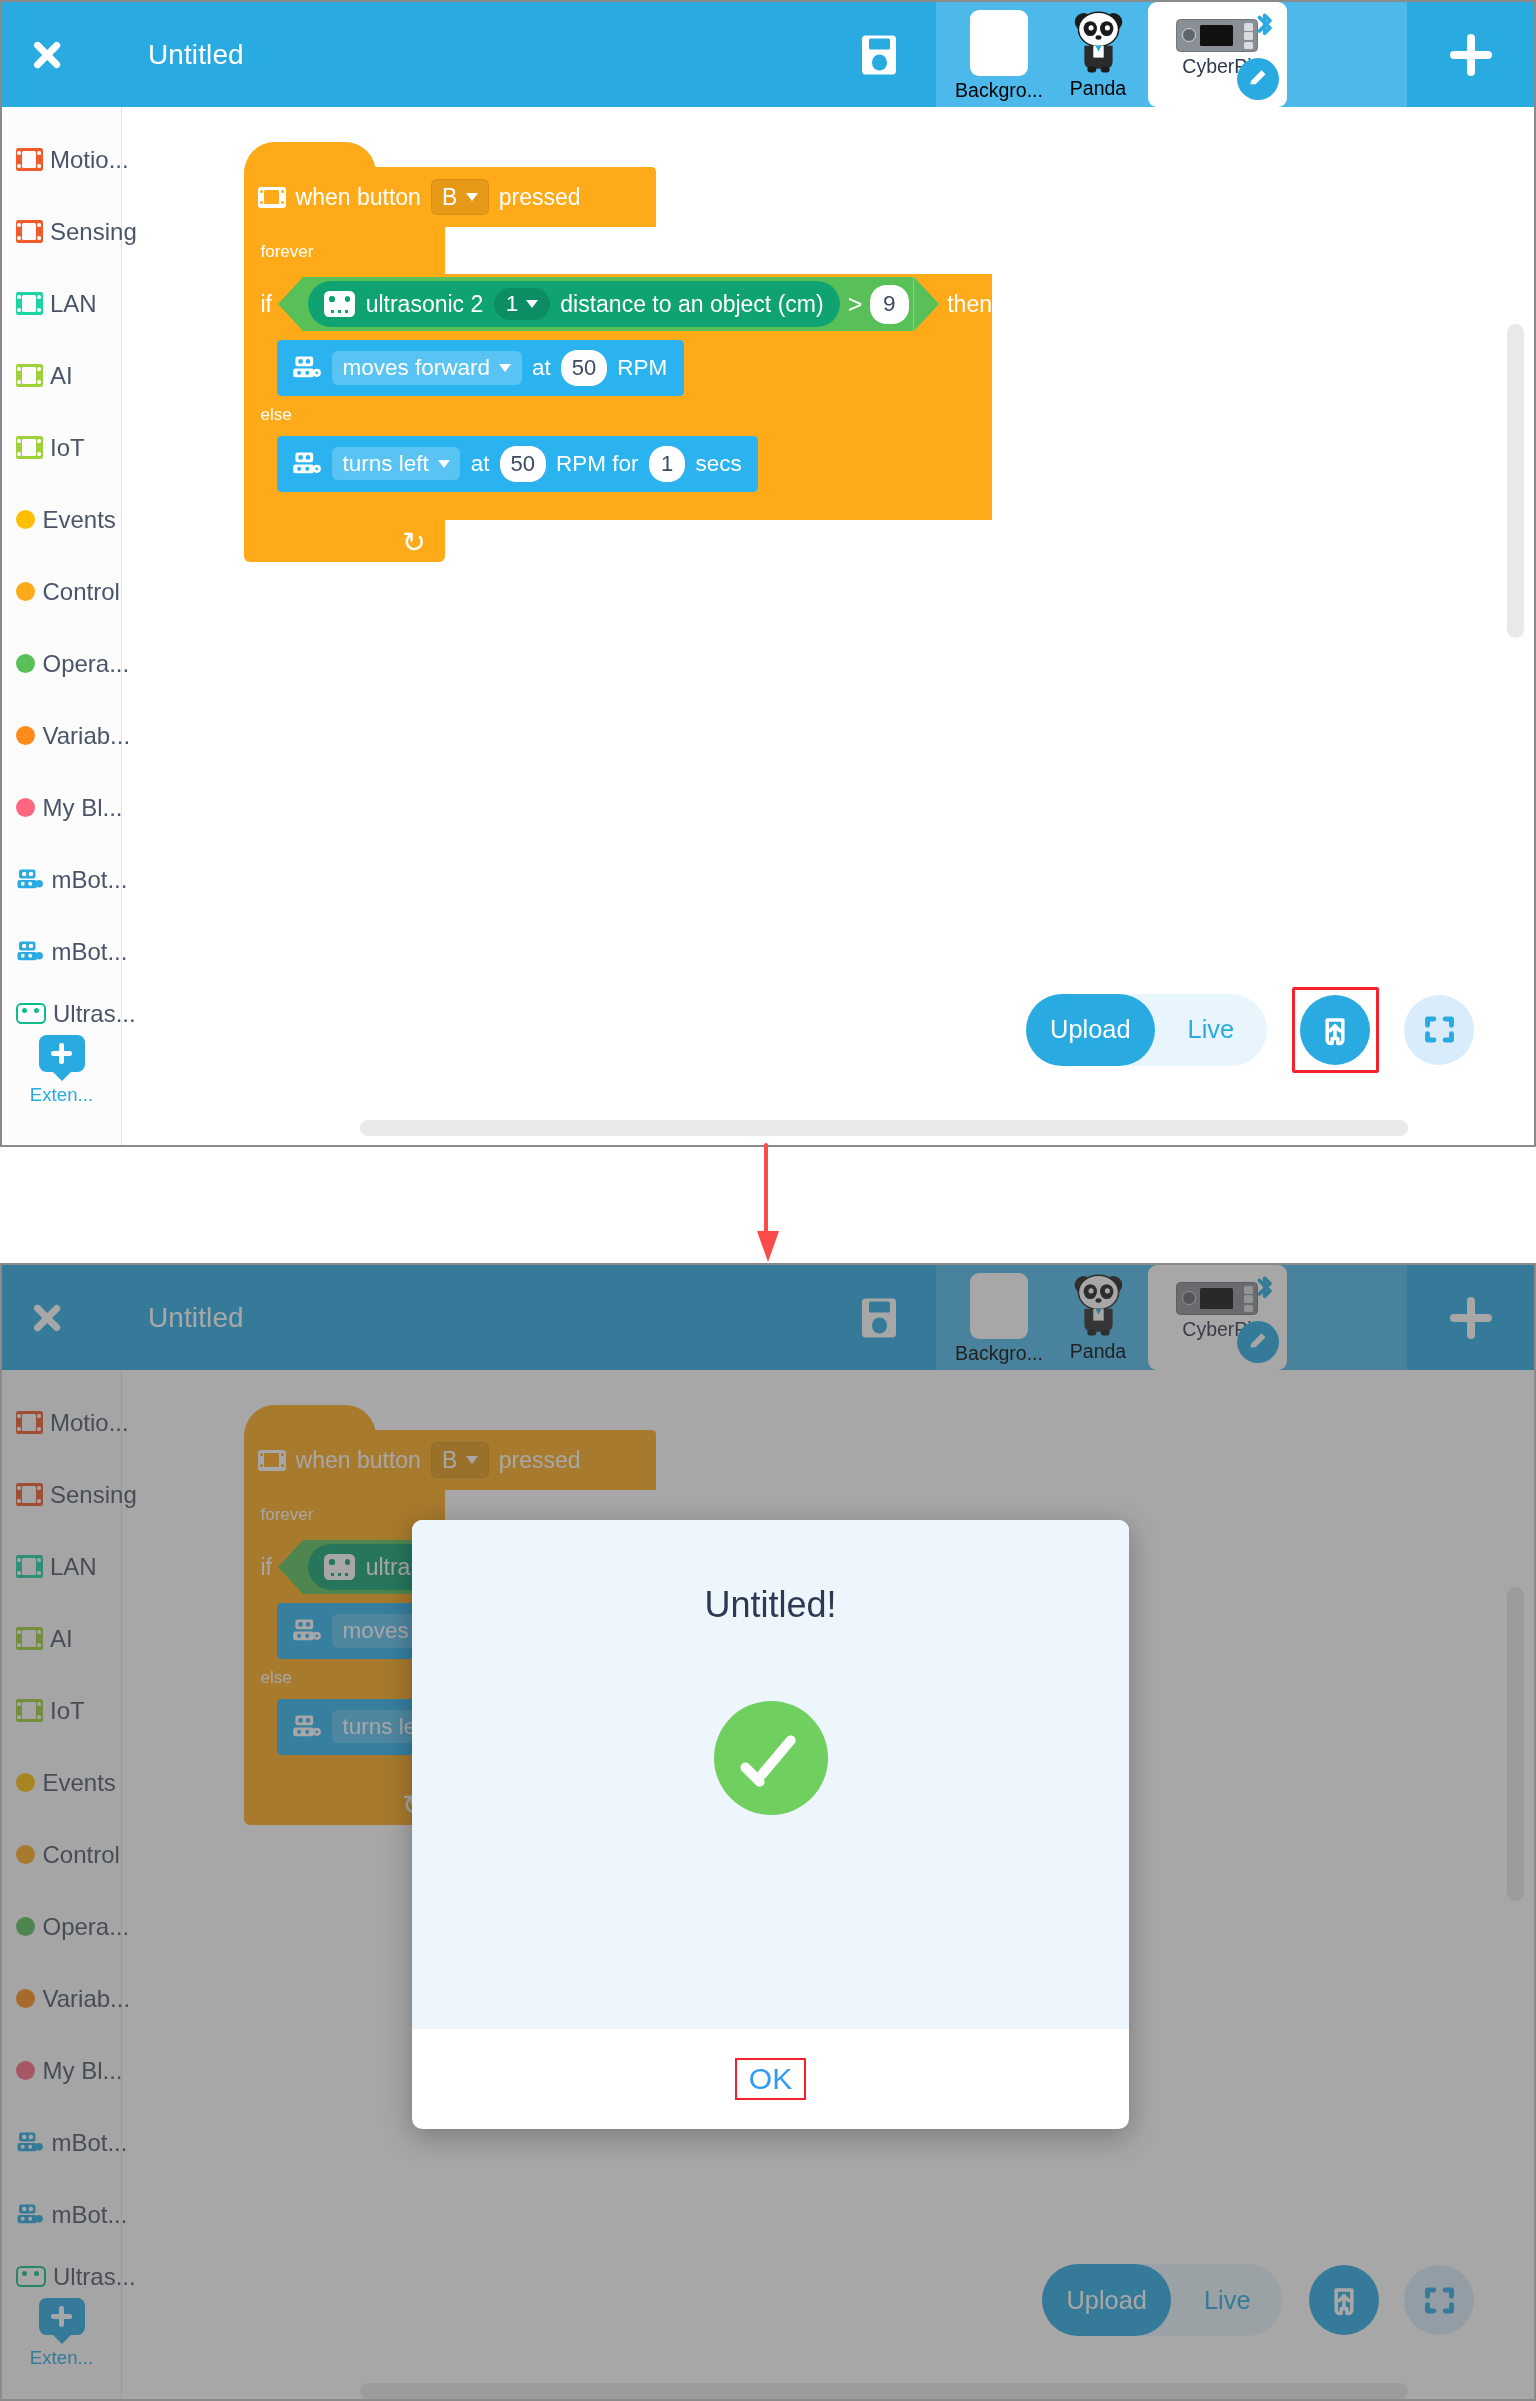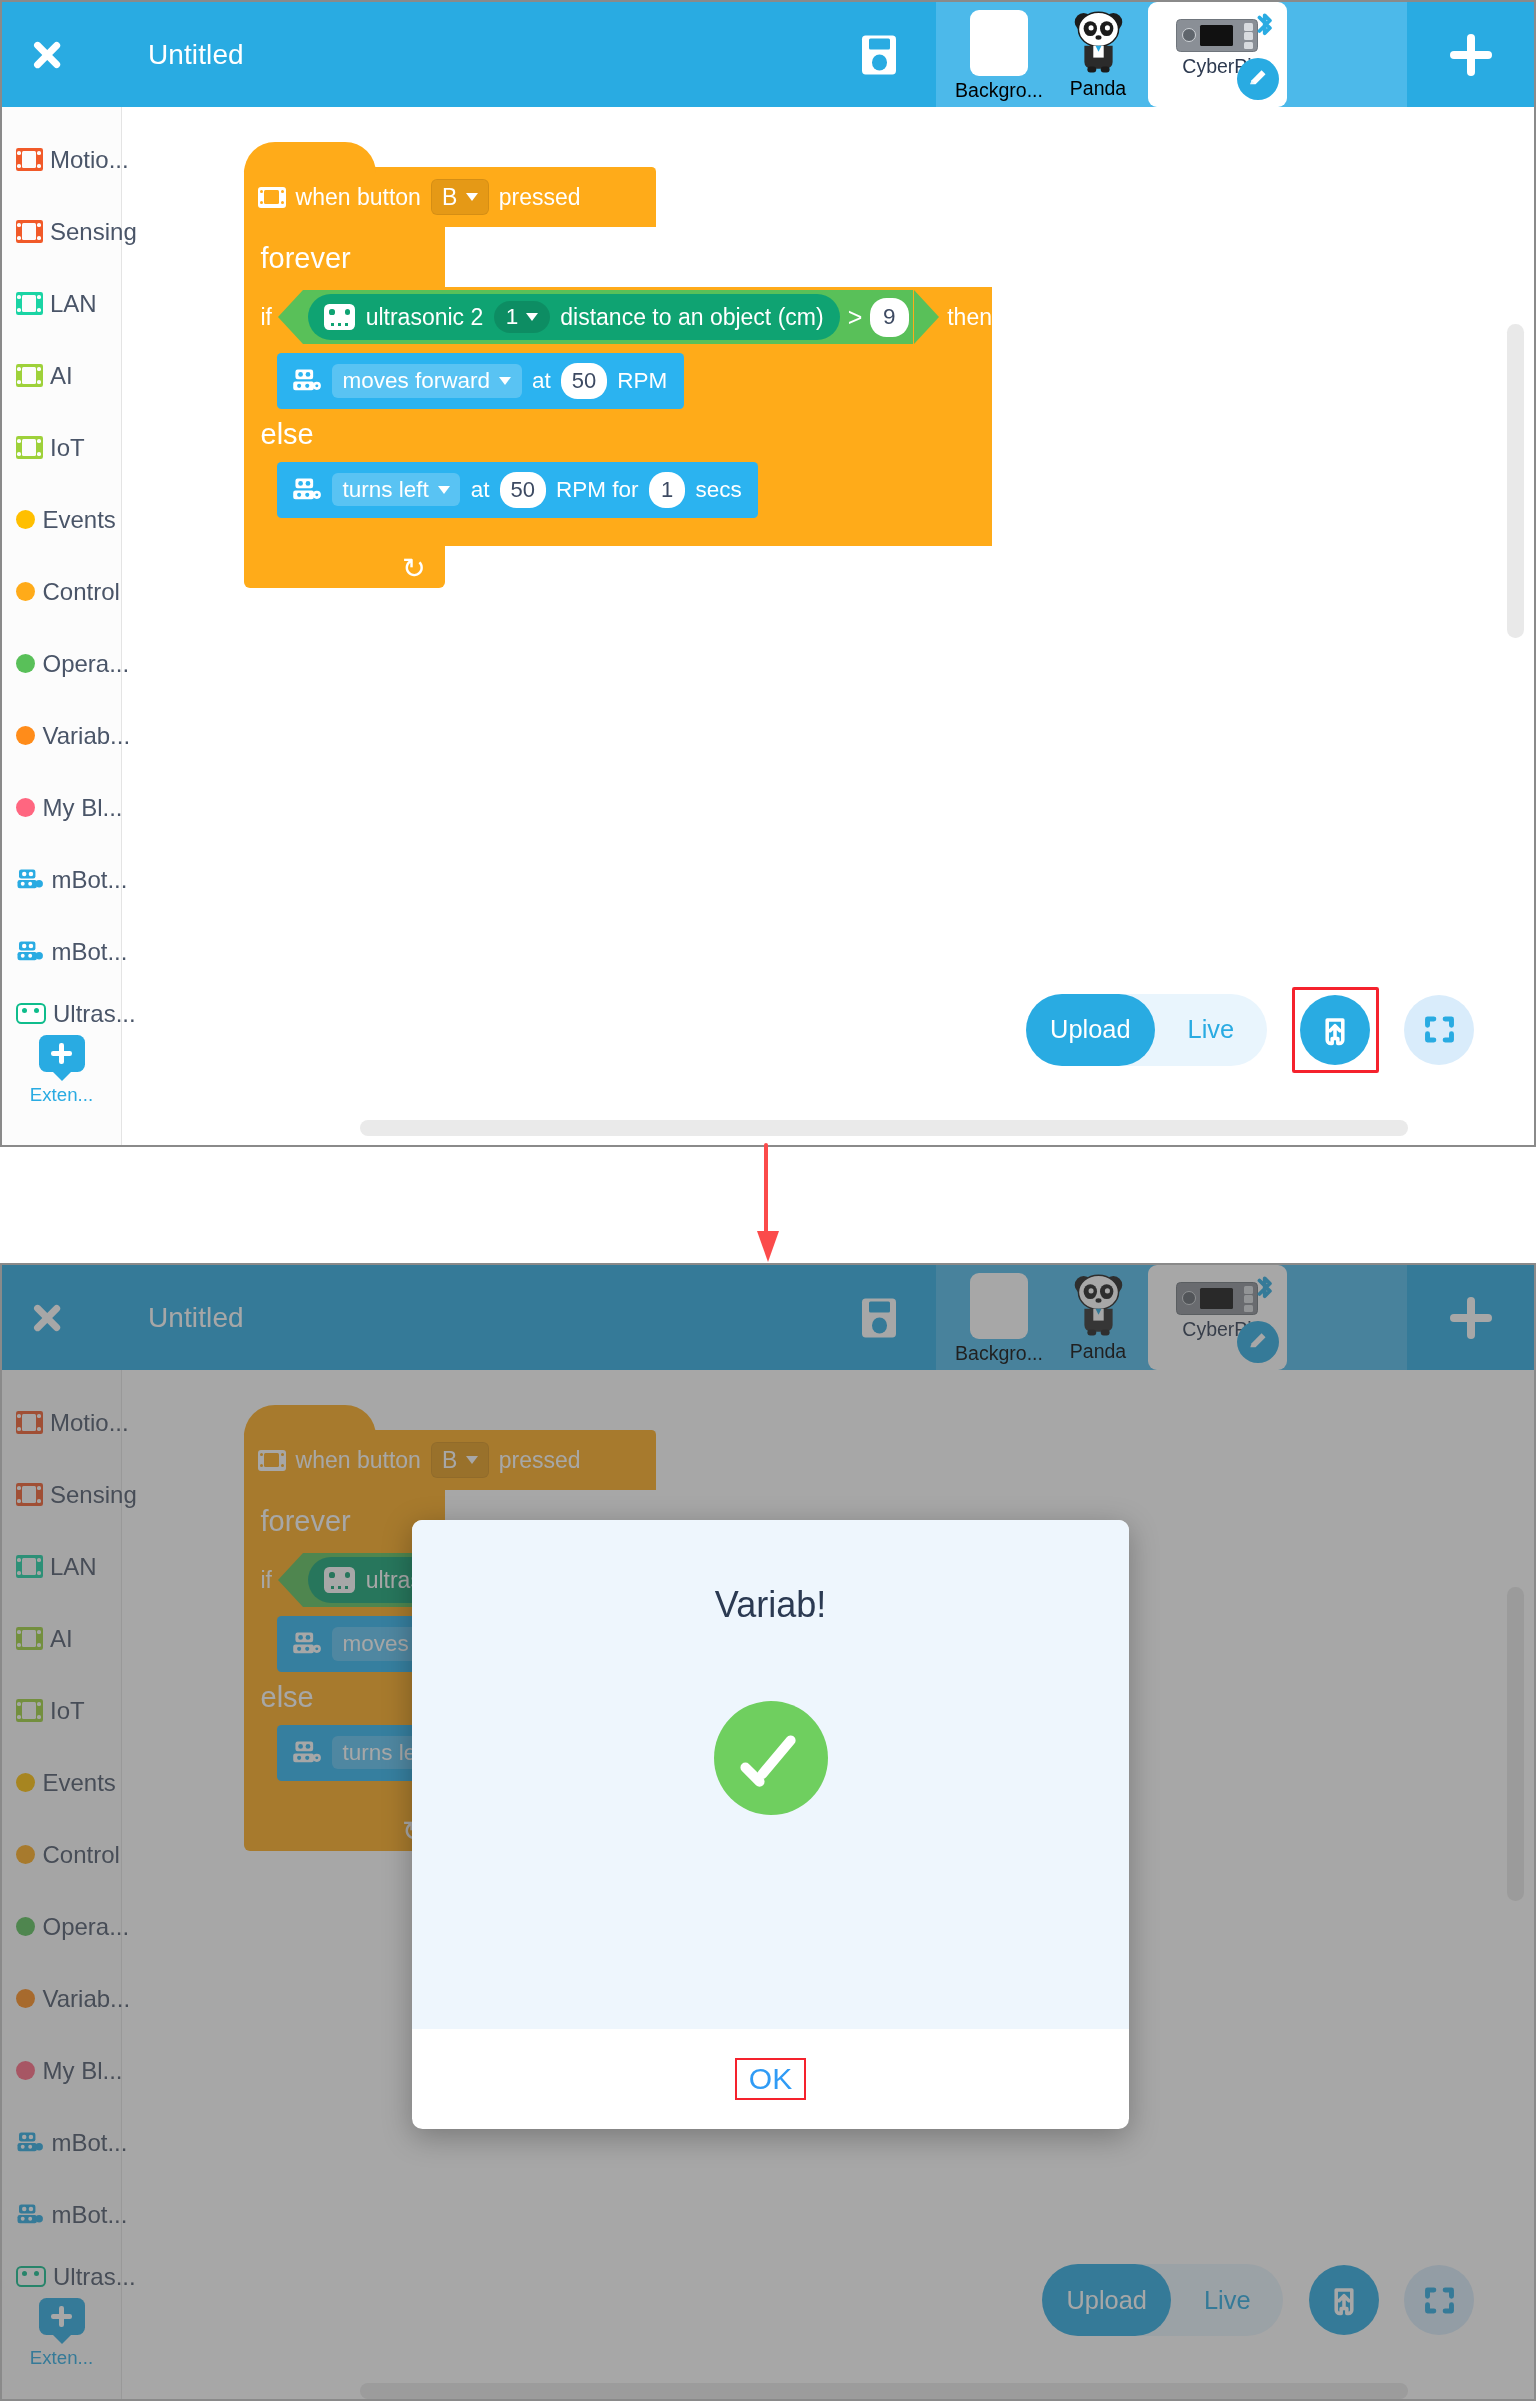--- a/index.html
+++ b/index.html
@@ -139,21 +139,21 @@
   .mini-cyber:before{content:"";position:absolute;left:6.7px;top:3.7px;width:15px;height:13.5px;
                 background:#ffab19;border-radius:1.5px;}
   .mini-cyber i{position:absolute;width:3px;height:3px;border-radius:50%;background:#ffab19;}
   .mini-cyber i:nth-child(1){left:2.2px;top:3.7px;}
   .mini-cyber i:nth-child(2){left:2.2px;bottom:3.7px;}
   .mini-cyber i:nth-child(3){right:2.2px;top:3.7px;}
   .mini-cyber i:nth-child(4){right:2.2px;bottom:3.7px;}
 
   .forever { position:relative; width:201px; background:#ffab19; padding:10.5px 0 0 10.5px;
              margin-top:0; }
-  .c-label { color:#fff; font-size:29px; padding:4.5px 0 12px 6px; }
+  .c-label { color:#fff; font-size:17px; padding:4.5px 0 12px 6px; }
 
   .ifblk { position:relative; background:#ffab19; }
   .row-if { display:flex; align-items:center; gap:0; height:60px; }
   .if-word { color:#fff; font-size:23px; width:42px; text-align:left; padding-left:16.5px; }
 
   .hexo { display:flex; align-items:center; background:#59c059; height:54px;
           padding:0 4.5px; position:relative; }
   .hexo:before { content:""; position:absolute; left:-25.4px; top:0; width:0; height:0;
          border-top:27px solid transparent; border-bottom:27px solid transparent;
          border-right:25.4px solid #59c059; }
@@ -841,21 +841,21 @@
             <svg viewBox="0 0 44 44" width="31" height="31">
               <path d="M5 16 V7 h9 M30 7 h9 v9 M39 28 v9 h-9 M14 37 H5 v-9" fill="none" stroke="#29abe2" stroke-width="7" stroke-linecap="round" stroke-linejoin="round"></path>
             </svg>
           </div>
         </div>
       </div>
 
       <div class="dim"></div>
       <div class="dialog">
         <div class="dlg-body">
-          <div class="dlg-title">Variab!</div>
+          <div class="dlg-title">Untitled!</div>
           <div class="tick"></div>
         </div>
         <div class="dlg-foot">
           <div class="ok-hl">
             <span class="ok-txt">OK</span>
           </div>
         </div>
       </div>
 
     </div>

